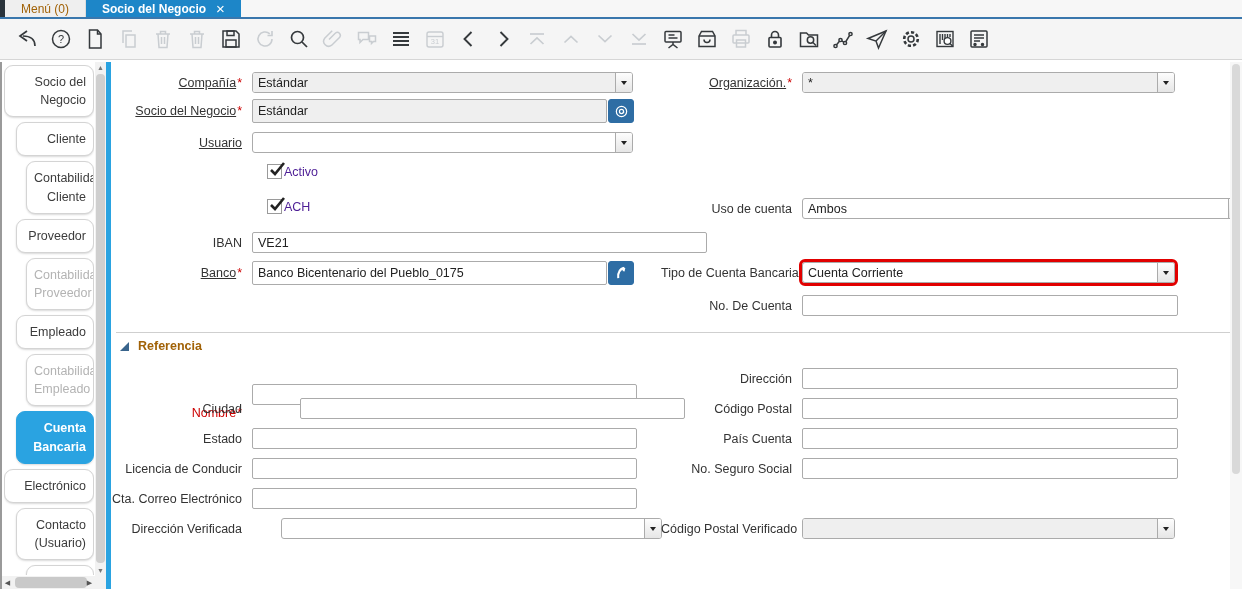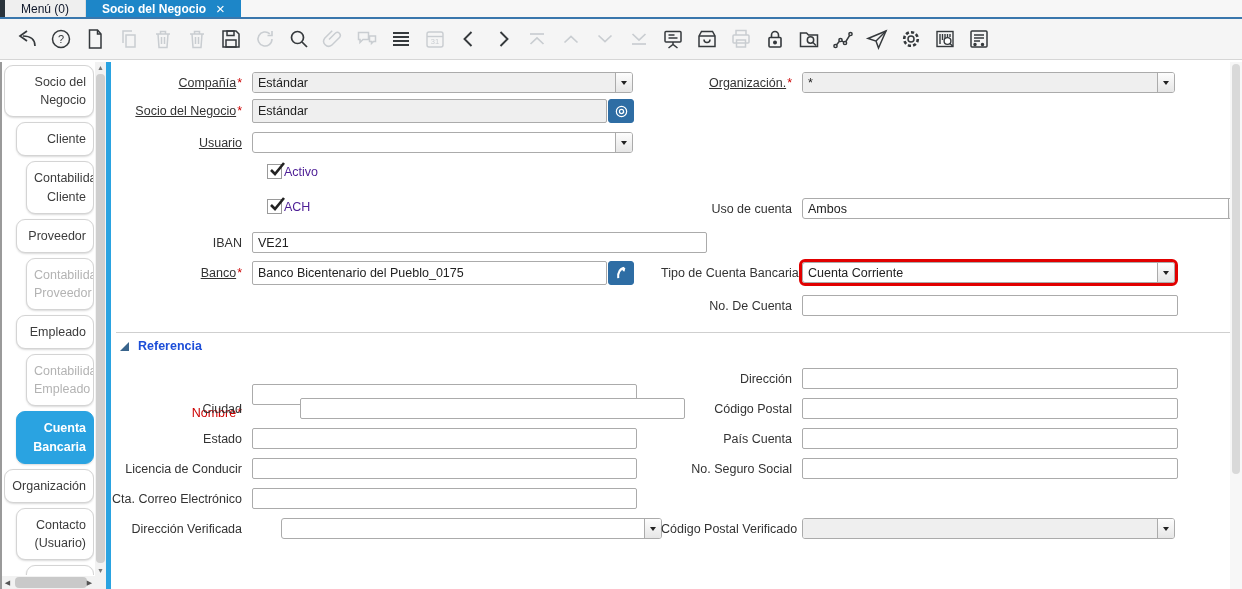--- a/index.html
+++ b/index.html
@@ -3,21 +3,21 @@
 <meta charset="utf-8">
 <style>
   * { margin:0; padding:0; box-sizing:border-box; }
   html,body { width:1242px; height:589px; overflow:hidden; }
   body { font-family:"Liberation Sans", sans-serif; font-size:12.5px; color:#333; background:#fff; }
   .app { position:relative; width:1242px; height:589px; background:#fff; }
 
   
   .tabbar { position:relative; height:19px; background:#f7f7f7; border-bottom:2px solid #3a77ad; display:flex; align-items:stretch; }
   .win-edge { width:5px; background:#2a333b; }
-  .wtab { display:flex; align-items:center; padding:0 16px; font-size:12px; color:#0f172a; background:#efefef; border-right:1px solid #ddd; cursor:default; }
+  .wtab { display:flex; align-items:center; padding:0 16px; font-size:12px; color:#a16207; background:#efefef; border-right:1px solid #ddd; cursor:default; }
   .wtab.active { background:#1d86c8; color:#fff; font-weight:bold; border-right:none; }
   .wtab .close-x { margin-left:10px; font-size:15px; font-weight:normal; line-height:1; color:#fff; }
 
   
   .toolbar { height:41px; background:#f5f5f5; border-bottom:1px solid #d6d6d6; display:flex; align-items:center; padding-left:10px; }
   .tbi { width:34px; height:30px; display:flex; align-items:center; justify-content:center; color:#35393c; }
   .tbi svg { width:24px; height:24px; }
   .tbi.dis { color:#c9cdd1; }
 
   
@@ -72,21 +72,21 @@
   .bluebtn { width:26px; height:24px; margin-left:1px; background:#2e6da4; border:1px solid #2e6da4; border-radius:3px; color:#fff; display:flex; align-items:center; justify-content:center; font-size:13px; }
   .bluebtn svg { width:15px; height:15px; }
 
   .cb { position:relative; width:15px; height:15px; border:1px solid #9a9a9a; background:#fff; flex:none; }
   .cb svg { position:absolute; left:0px; top:-5px; width:18px; height:18px; }
   .cblabel { margin-left:2px; color:#4c1d95; }
 
   .sep { position:absolute; left:5px; right:5px; height:0; border-top:1px solid #cfcfcf; }
   .sect-hdr { position:absolute; display:flex; align-items:center; }
   .sect-tri { width:0; height:0; border-left:9px solid transparent; border-bottom:9px solid #39648c; margin-right:9px; }
-  .sect-title { font-weight:bold; color:#1d4ed8; font-size:12.5px; }
+  .sect-title { font-weight:bold; color:#a16207; font-size:12.5px; }
 </style>
 </head>
 <body>
 
 <div class="app">
 
   <div class="tabbar">
     <div class="win-edge"></div>
     <div class="wtab">
         <span>Menú (0)</span>
@@ -289,21 +289,21 @@
     <div class="sidebar">
       <div class="side-items">
         <div class="stab">Socio del Negocio</div>
         <div class="stab lvl1">Cliente</div>
         <div class="stab lvl2">Contabilidad Cliente</div>
         <div class="stab lvl1">Proveedor</div>
         <div class="stab lvl2 off">Contabilidad Proveedor</div>
         <div class="stab lvl1">Empleado</div>
         <div class="stab lvl2 off">Contabilidad Empleado</div>
         <div class="stab lvl1 sel">Cuenta Bancaria</div>
-        <div class="stab">Organización</div>
+        <div class="stab">Electrónico</div>
         <div class="stab lvl1">Contacto (Usuario)</div>
         <div class="stab lvl2 off it">Acceso</div>
       </div>
       <div class="vscroll">
         <span class="arr up">▲</span>
         <div class="thumb"></div>
         <span class="arr dn">▼</span>
       </div>
       <div class="hscroll">
         <span class="arr lf">◀</span>

